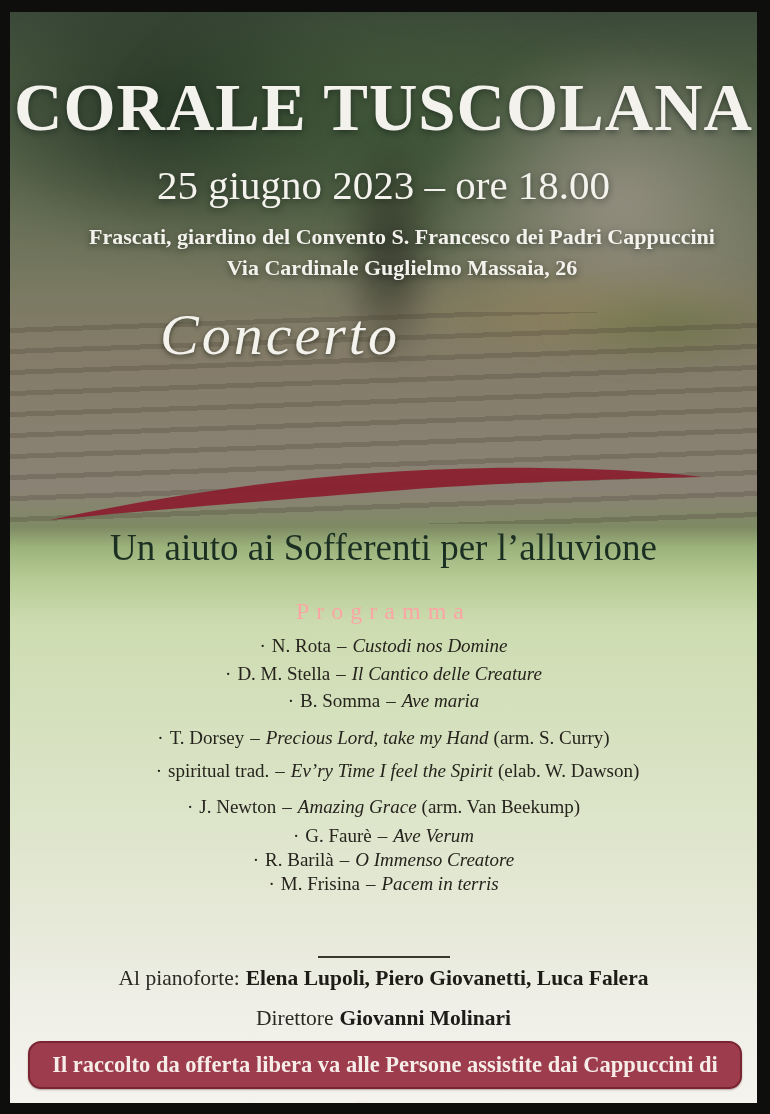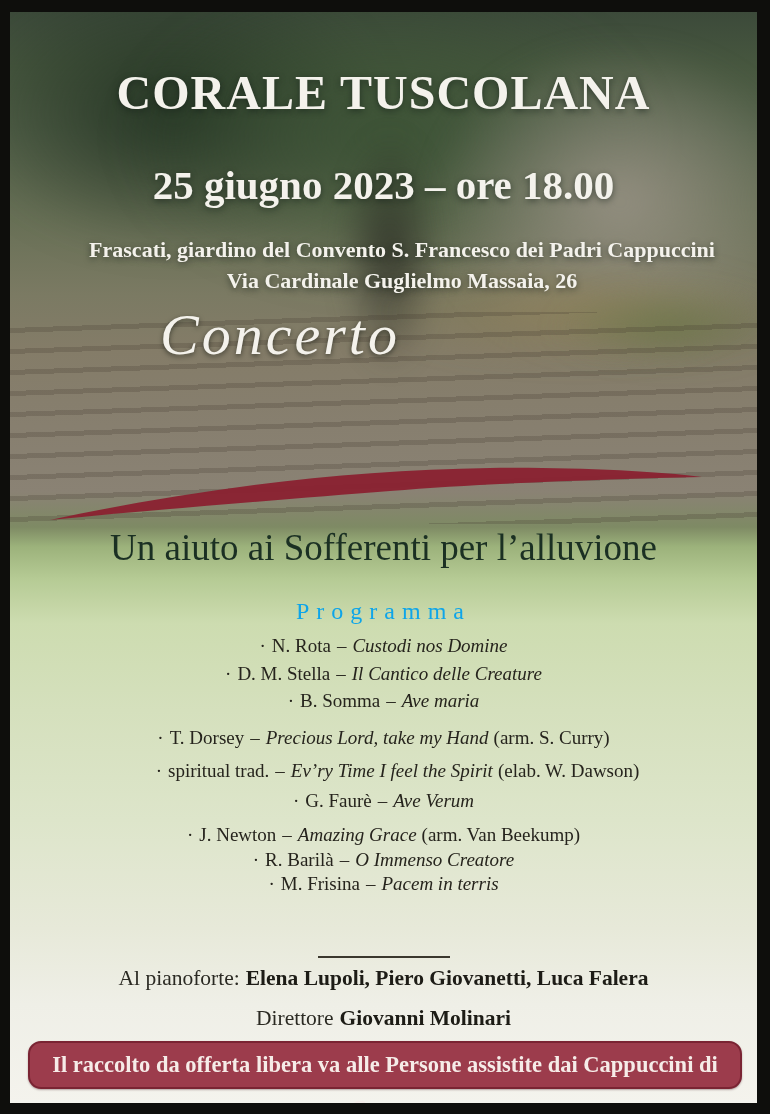--- a/index.html
+++ b/index.html
@@ -46,27 +46,27 @@
     position:absolute;left:0;right:0;top:300px;height:212px;opacity:.5;
     background:repeating-linear-gradient(178deg,
       rgba(90,78,64,0) 0px,rgba(90,78,64,0) 16px,
       rgba(62,52,42,.45) 16px,rgba(62,52,42,.45) 21px);
   }
   .swoosh-svg{position:absolute;inset:0;width:100%;height:100%;}
 
   
   .layer{position:absolute;left:0;right:0;text-align:center;}
   .t-white{color:#f4f2ec;text-shadow:0 2px 6px rgba(15,25,20,.55);}
-  .title{top:50px;font-size:48px;font-weight:bold;letter-spacing:1px;line-height:62px;}
-  .date{top:150px;font-size:41px;font-weight:bold;line-height:46px;}
-  .venue{top:222px;font-size:22px;font-weight:bold;line-height:31px;padding-left:37px;}
+  .title{top:64px;font-size:67px;font-weight:bold;letter-spacing:1px;line-height:62px;}
+  .date{top:150px;font-size:41px;font-weight:normal;line-height:46px;}
+  .venue{top:209px;font-size:22px;font-weight:bold;line-height:31px;padding-left:37px;}
   .concerto{top:290px;left:0;width:540px;font-size:58px;font-style:italic;line-height:66px;letter-spacing:3px;text-shadow:0 2px 5px rgba(20,25,18,.6);}
   .percesena{top:356px;font-size:96px;font-style:italic;line-height:120px;letter-spacing:2px;text-shadow:0 3px 7px rgba(20,25,18,.6);}
   .subtitle{top:514px;font-size:37px;line-height:44px;color:#1b3023;}
-  .prog-head{top:586px;font-size:24px;letter-spacing:7px;color:#0ea5e9;}
+  .prog-head{top:586px;font-size:24px;letter-spacing:7px;color:#fca5a5;}
   .prog-list{top:620px;color:#26241d;font-size:19px;}
   .prog-item{line-height:27.5px;}
   .prog-item.sp1{margin-top:16px;}
   .prog-item.sp2{margin-top:9px;}
   .prog-item.sp3{margin-top:6px;margin-left:28px;}
   .prog-item.sp4{margin-top:8px;}
   .prog-item.sp5{margin-top:4px;}
   .prog-item.tight{line-height:24px;}
   .pi-bullet{margin-right:6px;}
   .pi-sep{margin:0 6px;}
@@ -129,25 +129,25 @@
     </div>
     <div class="prog-item">
       <span class="pi-bullet">·</span><span class="pi-comp">B. Somma</span><span class="pi-sep">–</span><span class="pi-piece">Ave maria</span><span class="pi-note"></span>
     </div>
     <div class="prog-item sp2">
       <span class="pi-bullet">·</span><span class="pi-comp">T. Dorsey</span><span class="pi-sep">–</span><span class="pi-piece">Precious Lord, take my Hand</span><span class="pi-note">(arm. S. Curry)</span>
     </div>
     <div class="prog-item sp3">
       <span class="pi-bullet">·</span><span class="pi-comp">spiritual trad.</span><span class="pi-sep">–</span><span class="pi-piece">Ev’ry Time I feel the Spirit</span><span class="pi-note">(elab. W. Dawson)</span>
     </div>
+    <div class="prog-item sp4">
+      <span class="pi-bullet">·</span><span class="pi-comp">J. Newton</span><span class="pi-sep">–</span><span class="pi-piece">Amazing Grace</span><span class="pi-note">(arm. Van Beekump)</span>
+    </div>
     <div class="prog-item tight sp5">
       <span class="pi-bullet">·</span><span class="pi-comp">G. Faurè</span><span class="pi-sep">–</span><span class="pi-piece">Ave Verum</span><span class="pi-note"></span>
-    </div>
-    <div class="prog-item sp4">
-      <span class="pi-bullet">·</span><span class="pi-comp">J. Newton</span><span class="pi-sep">–</span><span class="pi-piece">Amazing Grace</span><span class="pi-note">(arm. Van Beekump)</span>
     </div>
     <div class="prog-item tight">
       <span class="pi-bullet">·</span><span class="pi-comp">R. Barilà</span><span class="pi-sep">–</span><span class="pi-piece">O Immenso Creatore</span><span class="pi-note"></span>
     </div>
     <div class="prog-item tight">
       <span class="pi-bullet">·</span><span class="pi-comp">M. Frisina</span><span class="pi-sep">–</span><span class="pi-piece">Pacem in terris</span><span class="pi-note"></span>
     </div>
   </div>
 
   <div class="divider"></div>

